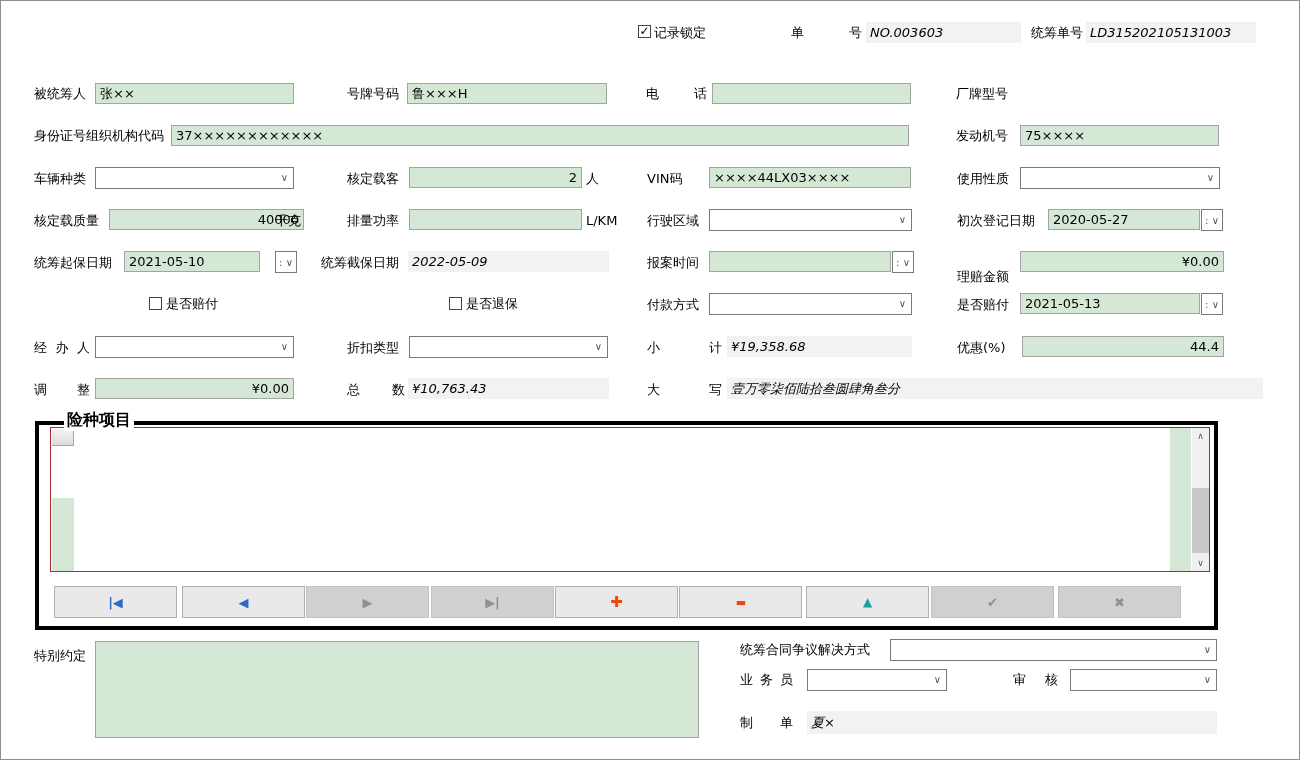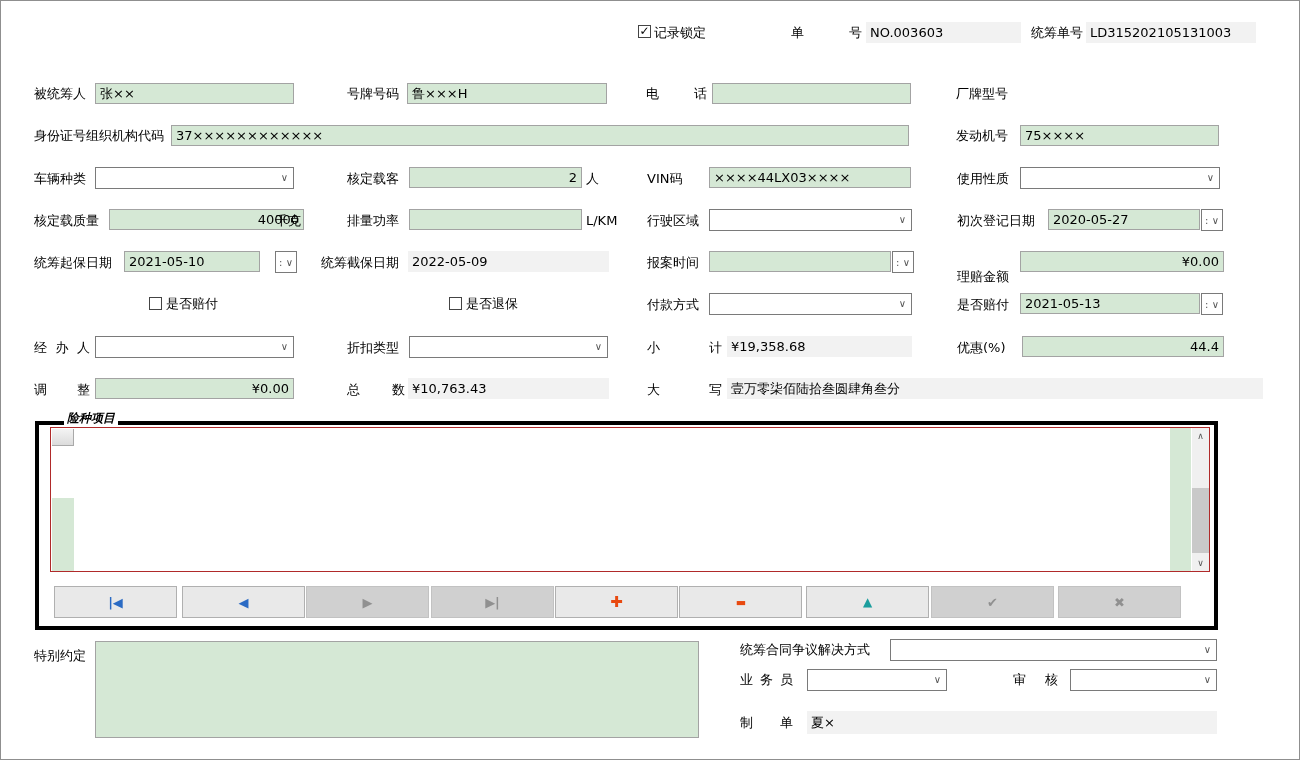--- a/index.html
+++ b/index.html
@@ -6,31 +6,31 @@
   html,body { background:#e9e9e9; }
   #window {
     position:relative; width:1300px; height:760px; background:#ffffff;
     border:1px solid #8f8f8f; overflow:hidden;
     font-family:"DejaVu Sans","Liberation Sans",sans-serif; font-size:13px; color:#000;
   }
   .lbl { position:absolute; line-height:21px; white-space:pre; }
   .spread { display:inline-block; text-align:justify; text-align-last:justify; }
   .fld { position:absolute; height:21px; line-height:19px; padding:0 4px; overflow:hidden; white-space:pre; }
   .green { background:#d5e8d5; border:1px solid #a3a3a3; }
-  .flat { background:#f2f2f2; border:none; line-height:21px; }
+  .flat { background:#f2f2f2; border:none; line-height:21px;font-style:italic; }
   .right { text-align:right; }
   .combo { position:absolute; height:22px; background:#fff; border:1px solid #7a7a7a; line-height:20px; padding:0 20px 0 4px; white-space:pre; overflow:hidden; }
   .combo .chev { position:absolute; right:5px; top:0; font-size:10px; color:#555; line-height:20px; }
   .dp { position:absolute; width:22px; height:22px; background:#fff; border:1px solid #7a7a7a; color:#555;
         display:flex; align-items:center; justify-content:space-between; padding:0 3px; font-size:10px; }
   .cb { position:absolute; width:13px; height:13px; background:#fff; border:1px solid #444; font-size:12px; line-height:11px; text-align:center; color:#000; }
   .cb.checked::after { content:"✓"; }
   
   #groupbox { position:absolute; left:34px; top:420px; width:1183px; height:209px; border:4px solid #000; background:#fff; }
-  #group-title { position:absolute; left:63px; top:409px; background:#fff; padding:0 3px; font-weight:bold; font-size:12px; z-index:3;font-style:italic; }
+  #group-title { position:absolute; left:63px; top:409px; background:#fff; padding:0 3px; font-weight:bold; font-size:16px; z-index:3; }
   #grid { position:absolute; left:49px; top:426px; width:1160px; height:145px; border:1px solid #b02a2a; background:#fff; z-index:2; }
   #grid-corner { position:absolute; left:1px; top:1px; width:22px; height:17px; background:linear-gradient(#f4f4f4,#dcdcdc); border-right:1px solid #a9a9a9; border-bottom:1px solid #a9a9a9; }
   #grid-left-strip { position:absolute; left:1px; top:70px; width:22px; height:73px; background:#d5e8d5; }
   #grid-right-strip { position:absolute; right:18px; top:0; width:21px; height:143px; background:#d5e8d5; }
   #grid-vscroll { position:absolute; right:0; top:0; width:17px; height:143px; background:#f0f0f0; }
   .sbtn { position:absolute; left:0; width:17px; height:16px; background:#f0f0f0; color:#555; font-size:9px; text-align:center; line-height:16px; }
   #sthumb { position:absolute; left:0; top:60px; width:17px; height:65px; background:#c9c9c9; }
   
   .nav-btn { position:absolute; top:585px; width:123px; height:32px; border:1px solid #b0b0b0;
              display:flex; align-items:center; justify-content:center; font-size:13px; cursor:default; }

